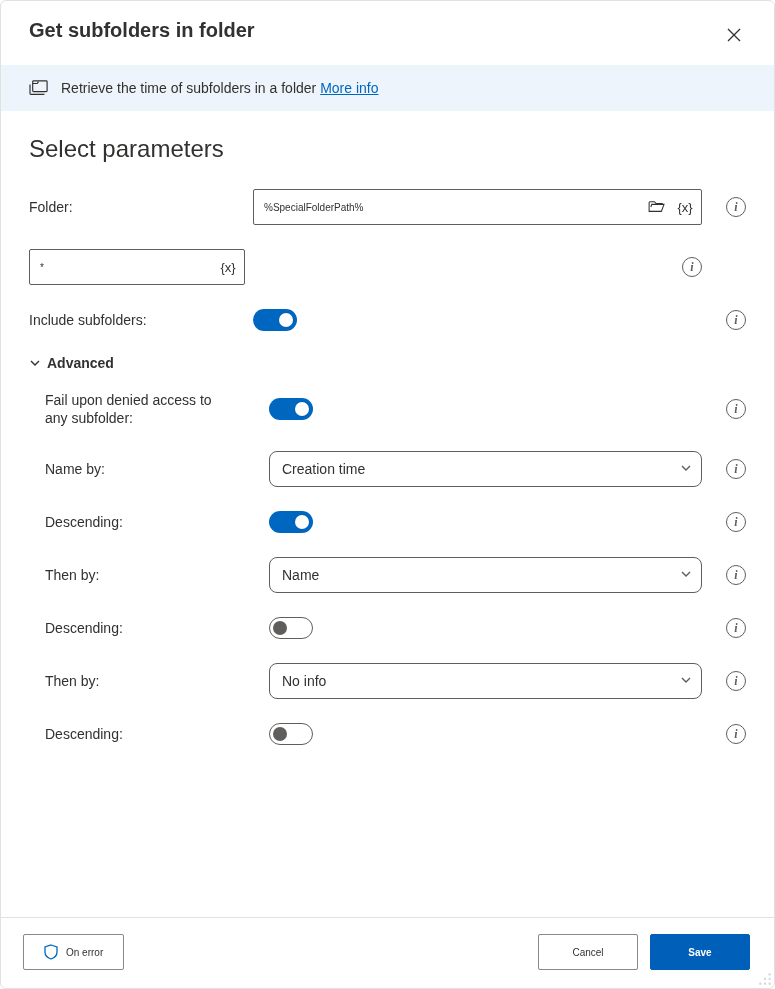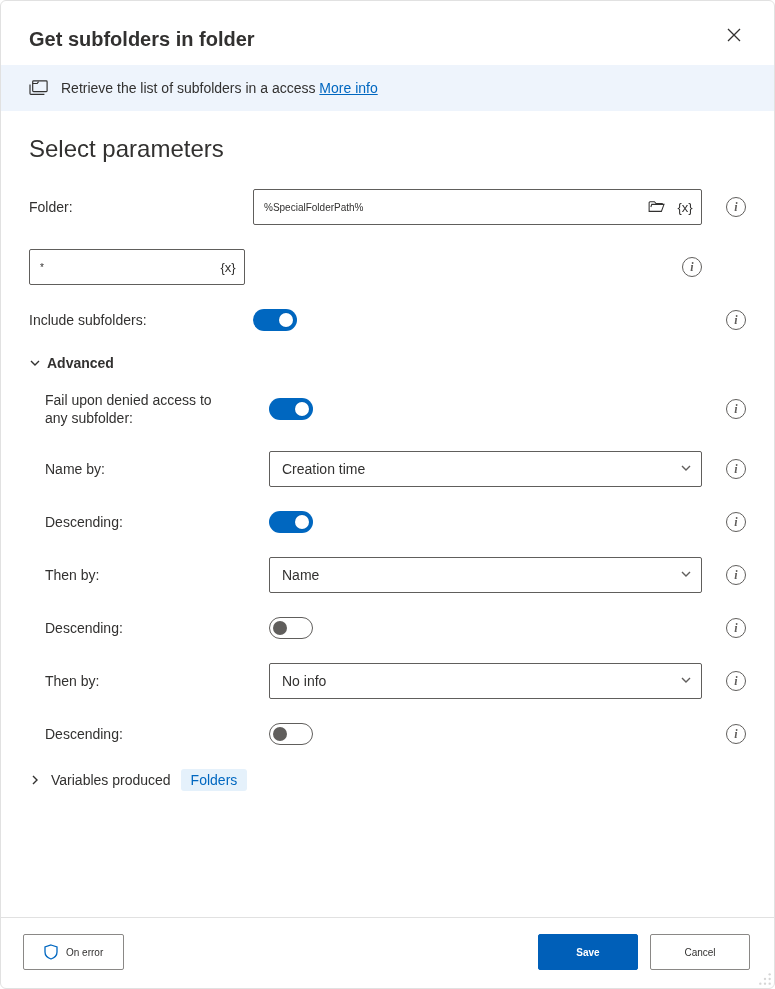--- a/index.html
+++ b/index.html
@@ -14,21 +14,21 @@
     height: 989px;
     border: 1px solid #e1e1e1;
     border-radius: 6px;
     display: flex;
     flex-direction: column;
     position: relative;
     background: #fff;
   }
   .dialog-header {
     display: flex;
-    align-items: flex-end;
+    align-items: flex-start;
     justify-content: space-between;
     padding: 18px 24px 14px 28px;
   }
   .dialog-title {
     font-size: 20px;
     font-weight: 600;
     color: #323130;
   }
   .close-btn {
     width: 32px; height: 32px;
@@ -143,21 +143,21 @@
     font-weight:600;
   }
   .chev { display:inline-flex; }
   .select-wrap {
     position: relative;
   }
   .select {
     width: 100%;
     height: 36px;
     border: 1px solid #605e5c;
-    border-radius: 2px;
+    border-radius: 8px;
     padding: 0 36px 0 12px;
     font-size: 14px;
     display:flex;
     align-items:center;
     background:#fff;
     cursor:pointer;
   }
   .select-chev {
     position:absolute;
     right:10px;
@@ -231,21 +231,21 @@
     </button>
   </div>
 
   <div class="info-banner">
     <svg width="20" height="18" viewBox="0 0 22 20">
       <rect x="4" y="2" width="16" height="12" rx="1" fill="none" stroke="#323130" stroke-width="1.3"></rect>
       <path d="M4 5 h5 l1.5 -2" fill="none" stroke="#323130" stroke-width="1.3"></path>
       <path d="M1 6 v10 a1 1 0 0 0 1 1 h15" fill="none" stroke="#323130" stroke-width="1.3"></path>
     </svg>
     <span>
-      <span>Retrieve the list of subfolders in a access</span>
+      <span>Retrieve the time of subfolders in a folder</span>
       <a href="#">More info</a>
     </span>
   </div>
 
   <div class="content">
     <div class="section-title">Select parameters</div>
 
     <div class="form-row">
       <div class="label">Folder:</div>
       <div class="input-wrap">
@@ -363,44 +363,35 @@
     <div class="form-row indent">
       <div class="label">Descending:</div>
       <div>
           <div class="toggle off">
             <div class="knob"></div>
           </div>
         </div>
       <span class="info-icon">i</span>
     </div>
 
-    <div class="vars-produced">
-      <span class="chev">
-        <svg width="12" height="12" viewBox="0 0 12 12">
-            <path d="M4 2 L8 6 L4 10" fill="none" stroke="#323130" stroke-width="1.4"></path>
-          </svg>
-      </span>
-      <span class="vlabel">Variables produced</span>
-      <span class="badge">Folders</span>
-    </div>
   </div>
 
   <div class="footer">
     <button class="btn btn-secondary">
       <svg width="14" height="16" viewBox="0 0 14 16">
           <path d="M7 1 L13 3 v5 c0 4 -3 6 -6 7 c-3 -1 -6 -3 -6 -7 v-5 z" fill="none" stroke="#0067c0" stroke-width="1.3"></path>
         </svg>
       <span>On error</span>
     </button>
     <div class="footer-right">
+      <button class="btn btn-secondary">
+          <span>Cancel</span>
+        </button>
       <button class="btn btn-primary">
           <span>Save</span>
-        </button>
-      <button class="btn btn-secondary">
-          <span>Cancel</span>
         </button>
     </div>
   </div>
 
   <svg class="resize-grip" viewBox="0 0 12 12">
     <circle cx="10" cy="2" r="1" fill="#888"></circle>
       <circle cx="6" cy="6" r="1" fill="#888"></circle>
       <circle cx="10" cy="6" r="1" fill="#888"></circle>
     <circle cx="2" cy="10" r="1" fill="#888"></circle>
       <circle cx="6" cy="10" r="1" fill="#888"></circle>

